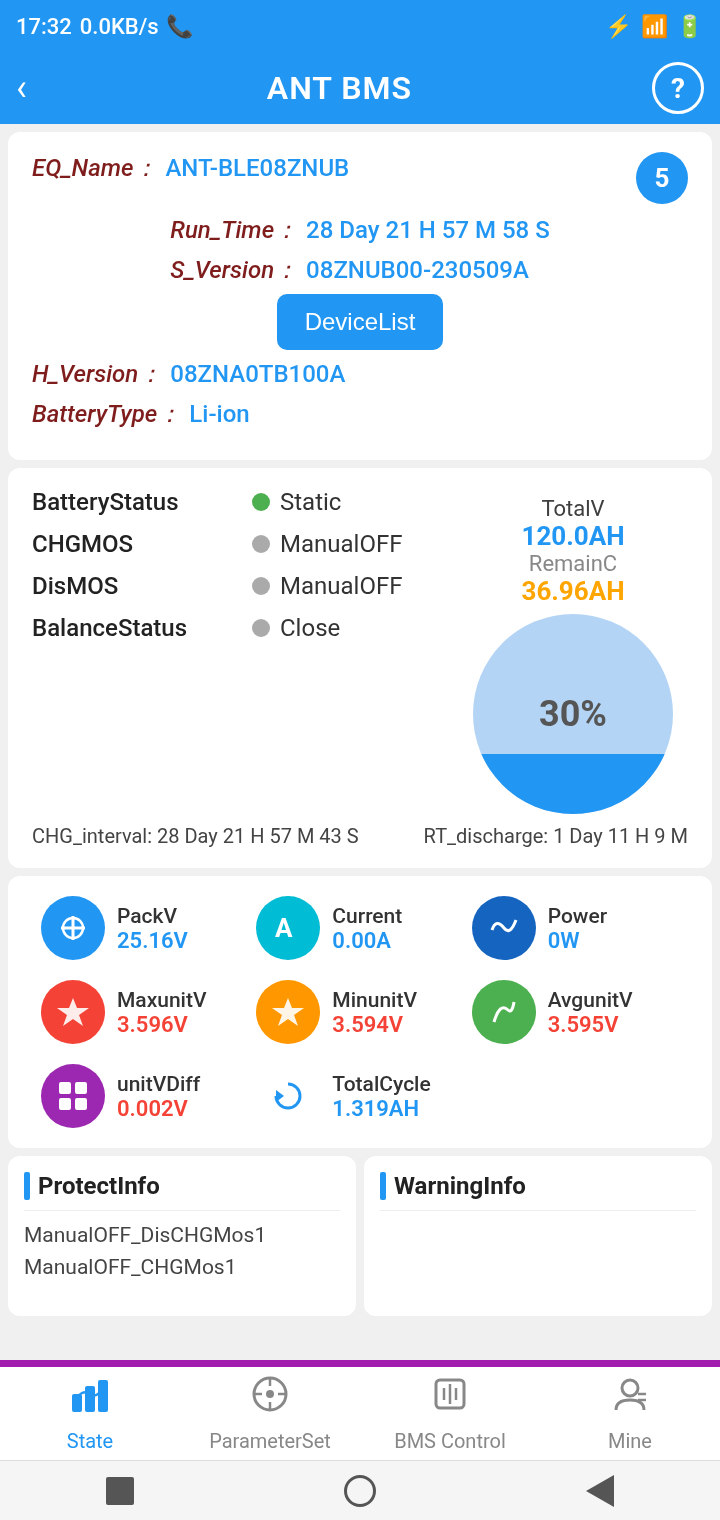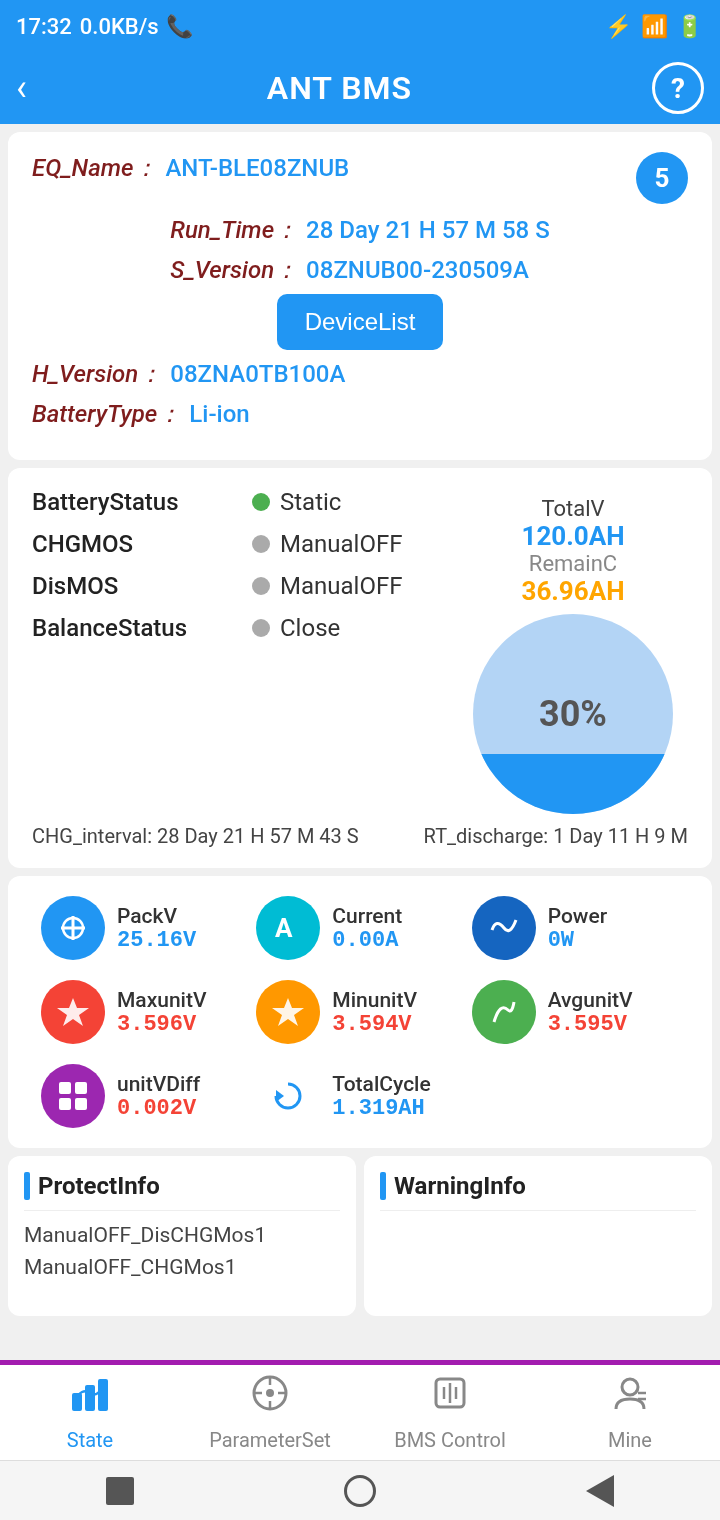--- a/index.html
+++ b/index.html
@@ -172,21 +172,21 @@
     .metric-icon {
       width: 64px; height: 64px;
       border-radius: 50%;
       display: flex; align-items: center; justify-content: center;
       font-size: 28px;
       flex-shrink: 0;
     }
 
     .metric-info {}
     .metric-name { font-size: 21px; color: #333; font-weight: 500; }
-    .metric-val { font-size: 22px; color: #F44336; font-weight: 600; font-family: Liberation Mono, monospace; }
+    .metric-val { font-size: 22px; color: #F44336; font-weight: 600; }
     .metric-val-blue { color: #2196F3; }
     .metric-val-red { color: #F44336; }
 
     
     .protect-section {
       display: flex;
       gap: 8px;
       margin: 8px 8px;
     }
     .protect-card {
@@ -211,21 +211,21 @@
     .protect-item { font-size: 21px; color: #444; margin-bottom: 8px; word-break: break-all; }
 
     
     .bottom-nav {
       position: fixed;
       bottom: 60px;
       left: 0;
       width: 720px;
       background: white;
       display: flex;
-      border-top: 5px solid #a21caf;
+      border-top: 7px solid #a21caf;
       height: 100px;
     }
     .nav-item {
       flex: 1;
       display: flex;
       flex-direction: column;
       align-items: center;
       justify-content: center;
       gap: 6px;
       cursor: pointer;

